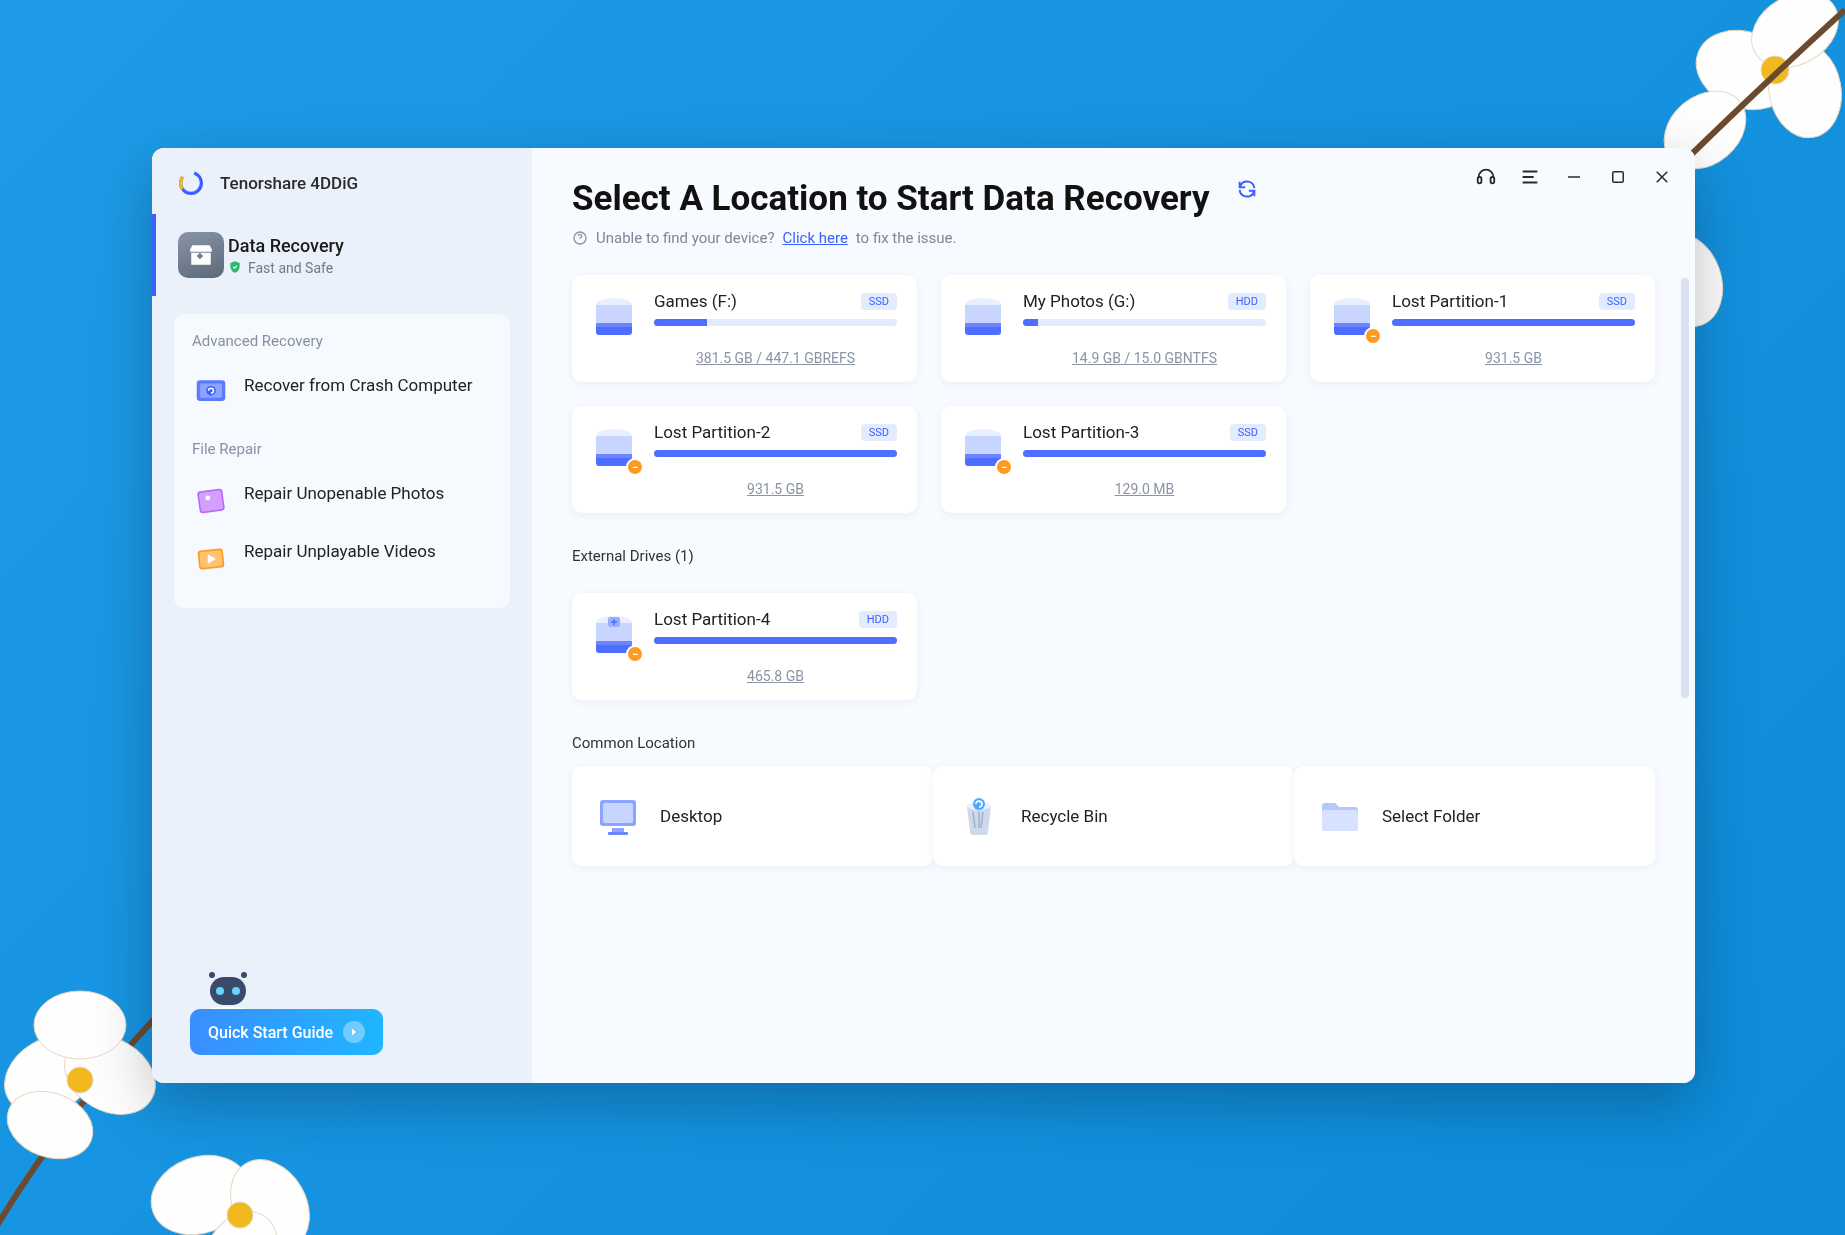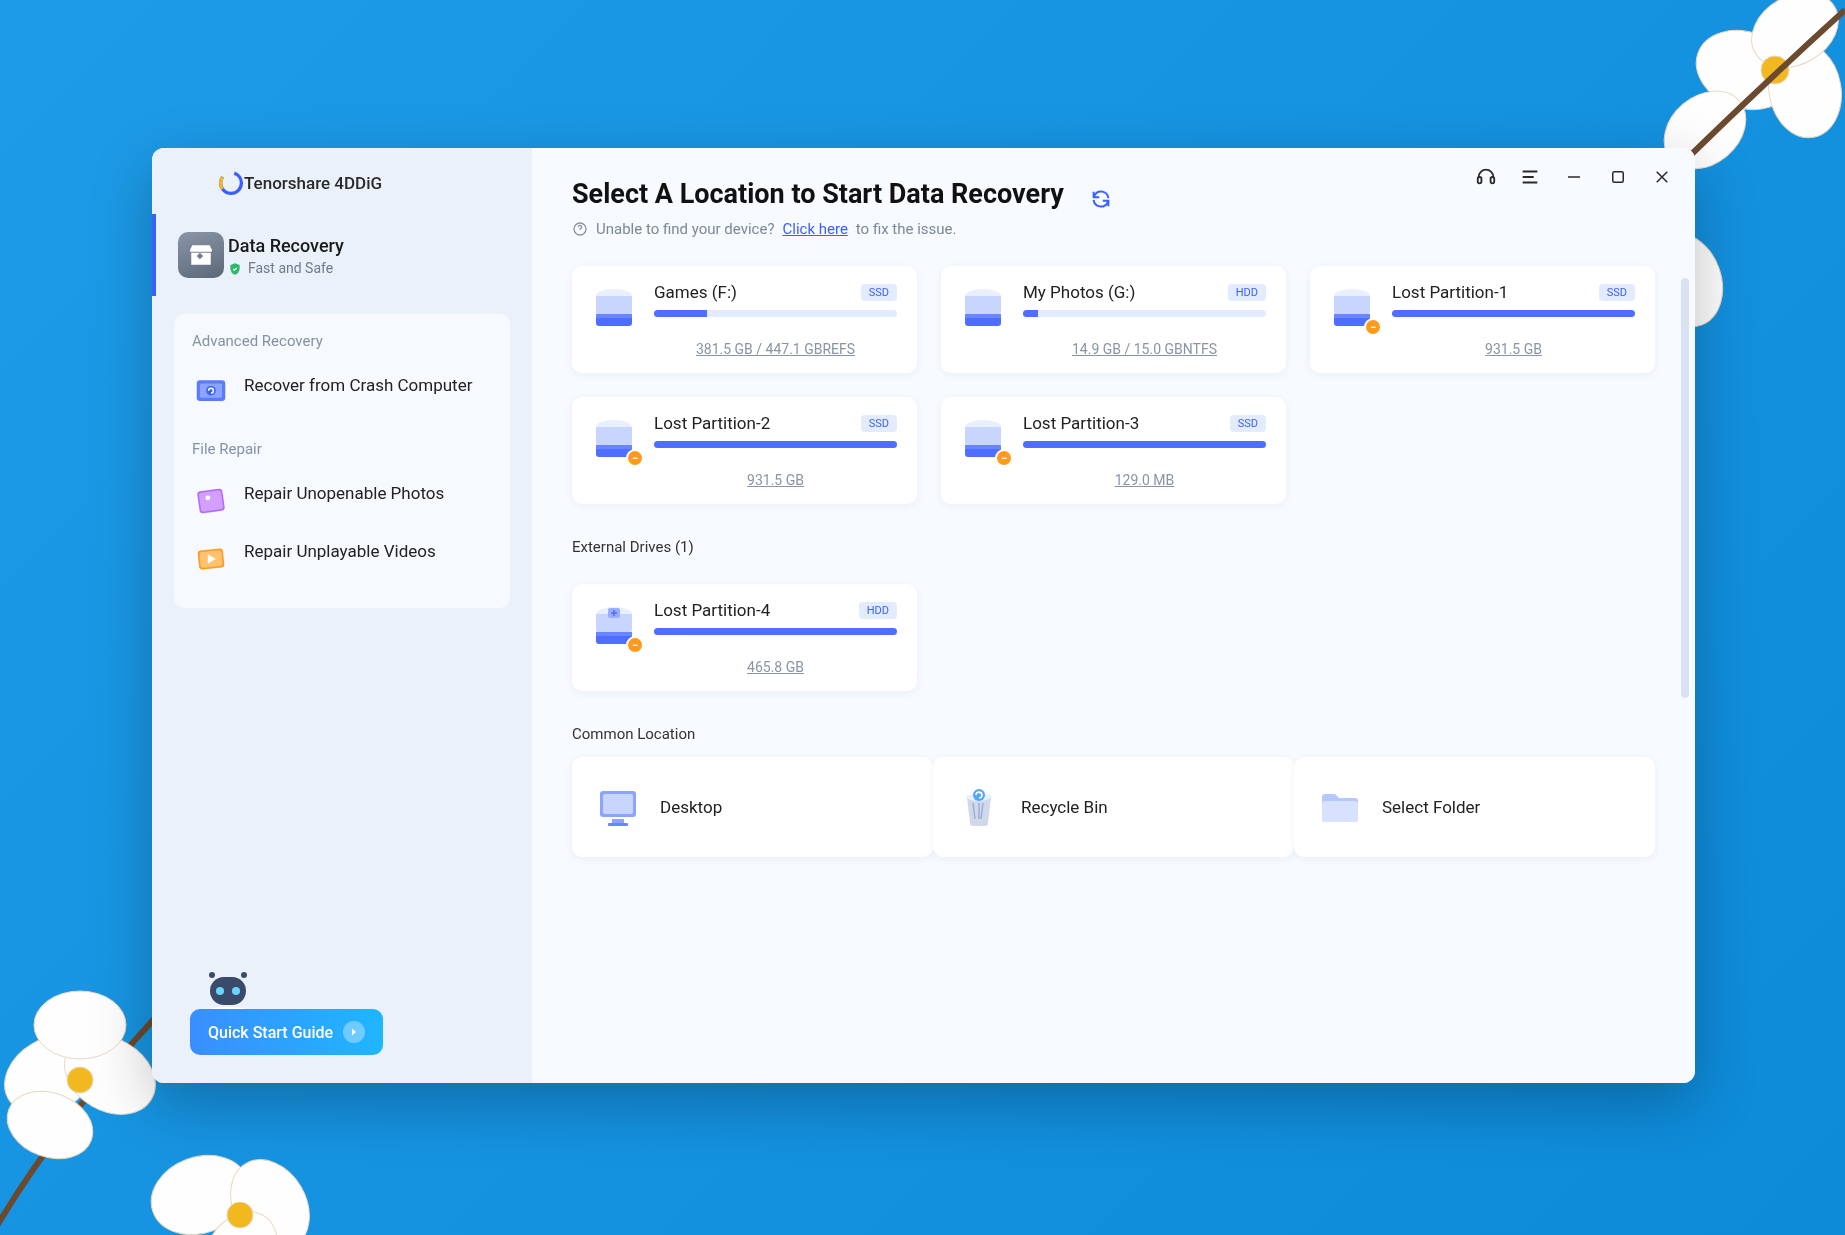--- a/index.html
+++ b/index.html
@@ -22,42 +22,41 @@
   overflow: hidden;
 }
 .sidebar {
   width: 380px;
   background: #eaf1fb;
   display: flex;
   flex-direction: column;
   position: relative;
 }
 .app-title-row {
-  display: flex; align-items: center; gap: 0;
+  display: flex; align-items: center; gap: 16px;
   padding: 22px 26px 18px 26px;
-  margin-left: 40px;
 }
 .logo {
   width: 26px; height: 26px;
 }
 .app-title { font-size: 17px; color: #2a2a2a; font-weight: 500; }
 .nav-primary {
   padding: 18px 22px;
   display: flex; align-items: center; gap: 4px;
   border-left: 4px solid #3b5fff;
   background: #eaf1fb;
   cursor: pointer;
 }
 .nav-primary .icon-box {
   width: 46px; height: 46px; border-radius: 10px;
   background: linear-gradient(160deg,#8a96a8,#5a6878);
   display: flex; align-items: center; justify-content: center;
 }
 .nav-primary-text .t { font-size: 18px; color: #1a1a1a; font-weight: 500; }
-.nav-primary-text .s { font-size: 14px; color: #707a88; display: flex; align-items: flex-end; gap: 6px; margin-top: 4px; }
+.nav-primary-text .s { font-size: 14px; color: #707a88; display: flex; align-items: flex-start; gap: 6px; margin-top: 4px; }
 .shield-badge { width: 14px; height: 14px; }
 .nav-card {
   margin: 18px 22px 0 22px;
   background: #f6f9fe;
   border-radius: 10px;
   padding: 18px 18px 20px 18px;
 }
 .section-head { font-size: 15px; color: #8592a5; margin-bottom: 14px; }
 .nav-item {
   display: flex; align-items: flex-start; gap: 14px;
@@ -88,21 +87,21 @@
   background: #f7faff;
   padding: 30px 40px 30px 40px;
   position: relative;
   overflow: hidden;
 }
 .titlebar-icons {
   position: absolute; right: 22px; top: 18px;
   display: flex; gap: 22px; align-items: center;
 }
 .titlebar-icons .tbi { width: 22px; height: 22px; cursor: pointer; color: #2a2a2a; display:flex; align-items:center; justify-content:center; }
-.page-title { font-size: 27px; font-weight: 700; color: #111; display: flex; align-items: flex-end; gap: 26px; }
+.page-title { font-size: 35px; font-weight: 700; color: #111; display: flex; align-items: flex-start; gap: 26px; }
 .refresh-icn { width: 22px; height: 22px; cursor: pointer; }
 .helper-row {
   margin-top: 10px;
   font-size: 15px; color: #7d8896;
   display: flex; align-items: center; gap: 8px;
 }
 .helper-row a { color: #3b5fff; text-decoration: underline; cursor: pointer; }
 .drives-grid {
   margin-top: 28px;
   display: grid;

